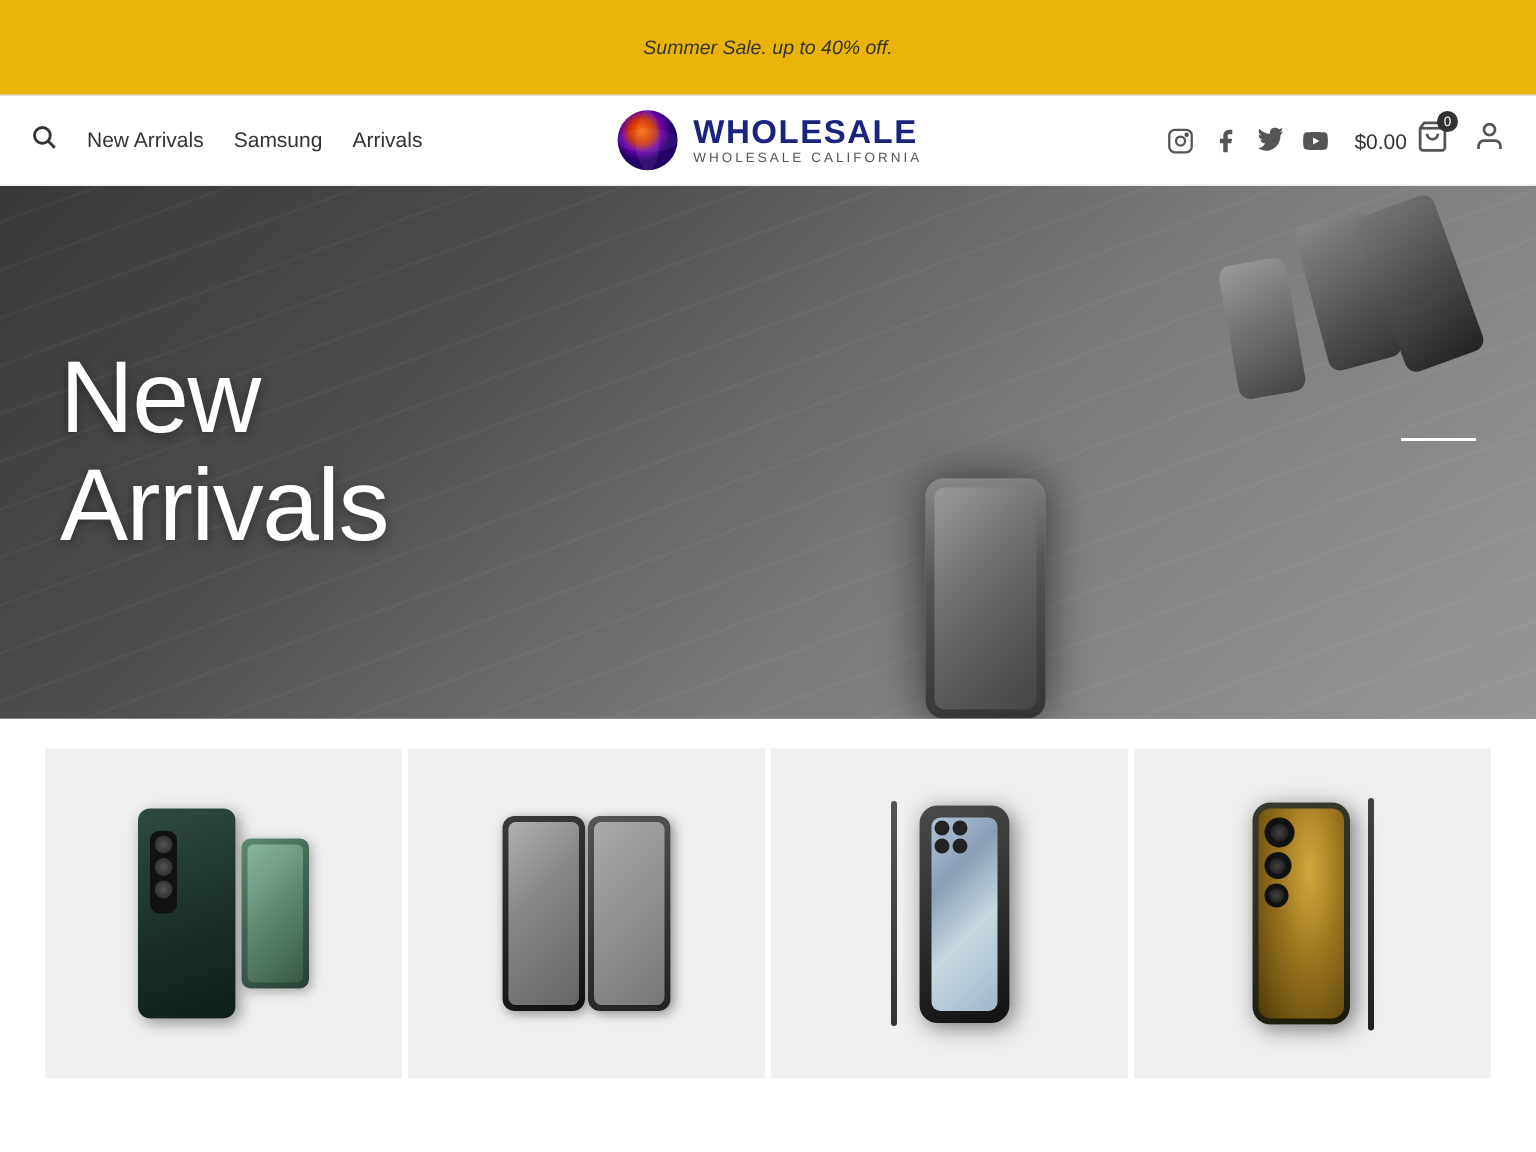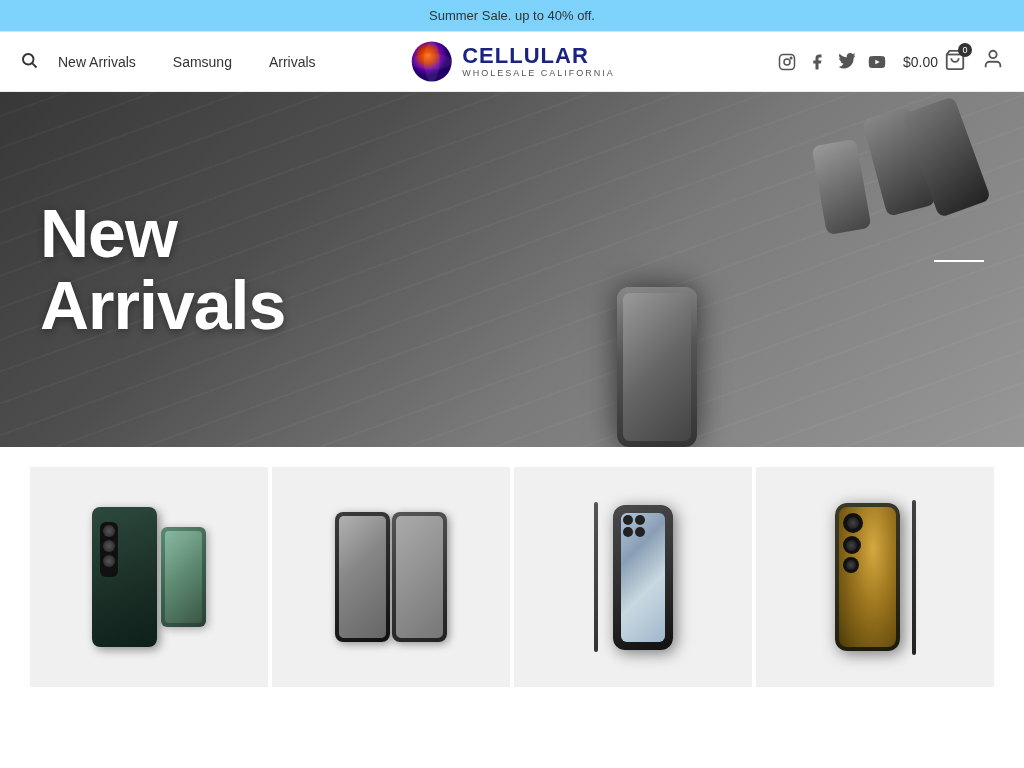--- a/index.html
+++ b/index.html
@@ -1,25 +1,26 @@
 <!DOCTYPE html>
 <html><head>
   <meta charset="utf-8">
   <style>
     * { margin: 0; padding: 0; box-sizing: border-box; }
     body { font-family: Arial, sans-serif; width: 1024px; overflow-x: hidden; background: #fff; }
 
     
     .top-banner {
-      background: #7dd3fc;
+      background: #eab308;
       text-align: center;
-      padding: 8px;
+      padding: 24px;
       font-size: 13px;
       color: #333;
       border-bottom: 1px solid #e0e0e0;
+      font-style: italic;
     }
 
     
     .header {
       display: flex;
       align-items: center;
       justify-content: space-between;
       padding: 10px 20px;
       border-bottom: 1px solid #eee;
       background: #fff;
@@ -35,21 +36,21 @@
     .search-icon-btn {
       cursor: pointer;
       background: none;
       border: none;
       font-size: 16px;
       color: #333;
     }
 
     .nav-links {
       display: flex;
-      gap: 37px;
+      gap: 20px;
       list-style: none;
     }
 
     .nav-links a {
       text-decoration: none;
       color: #333;
       font-size: 14px;
     }
 
     .logo-area {
@@ -227,21 +228,21 @@
       width: 100%;
       height: 100%;
       display: flex;
       align-items: center;
       padding: 40px;
     }
 
     .hero-title {
       color: #fff;
       font-size: 68px;
-      font-weight: 700;
+      font-weight: 400;
       line-height: 1.05;
       letter-spacing: -1px;
       text-shadow: 0 2px 8px rgba(0,0,0,0.4);
       max-width: 420px;
     }
 
     .hero-right-text {
       position: absolute;
       right: 40px;
       top: 50%;
@@ -479,21 +480,21 @@
           <stop offset="40%" stop-color="#cc3300"></stop>
           <stop offset="70%" stop-color="#6600aa"></stop>
           <stop offset="100%" stop-color="#220066"></stop>
         </radialGradient>
       </defs>
       <circle cx="22.5" cy="22.5" r="20" fill="url(#ballGrad)"></circle>
       <ellipse cx="22.5" cy="22.5" rx="8" ry="20" fill="rgba(255,255,255,0.08)"></ellipse>
       <ellipse cx="22.5" cy="22.5" rx="20" ry="8" fill="rgba(255,255,255,0.06)"></ellipse>
     </svg>
     <div class="logo-text">
-      <span class="cellular">CELLULAR</span>
+      <span class="cellular">WHOLESALE</span>
       <span class="wholesale">WHOLESALE CALIFORNIA</span>
     </div>
   </div>
 
   <div class="header-right">
     <div class="social-icons">
 
       <span class="social-icon">
         <svg width="18" height="18" viewBox="0 0 24 24" fill="none" stroke="#555" stroke-width="2">
           <rect x="2" y="2" width="20" height="20" rx="5" ry="5"></rect>

